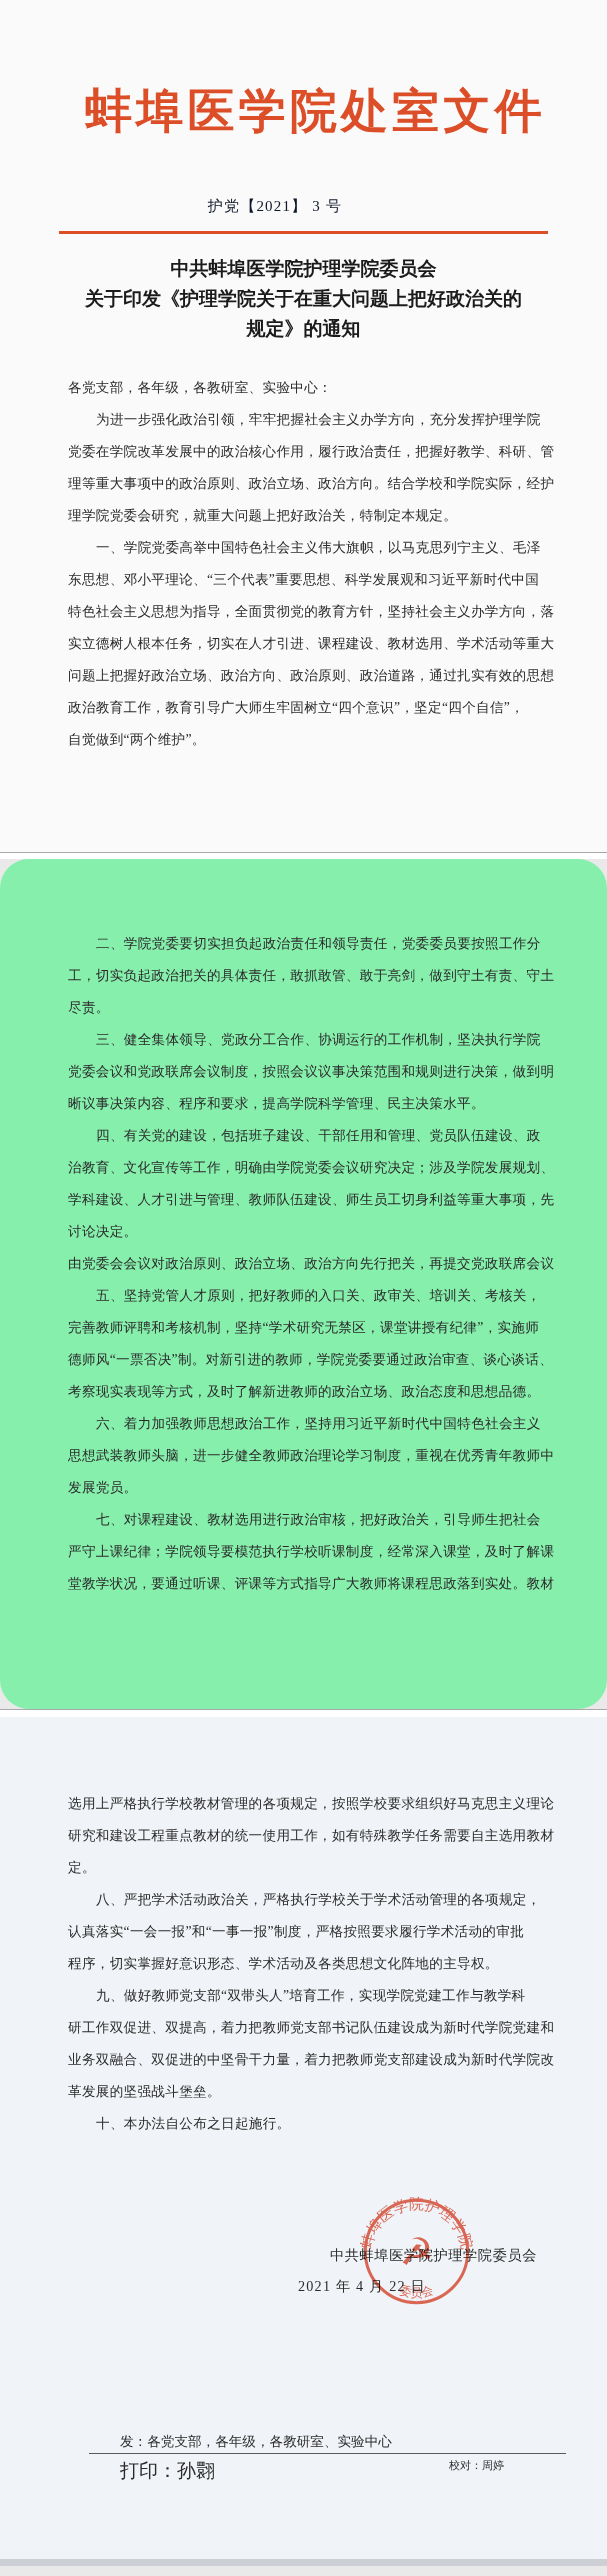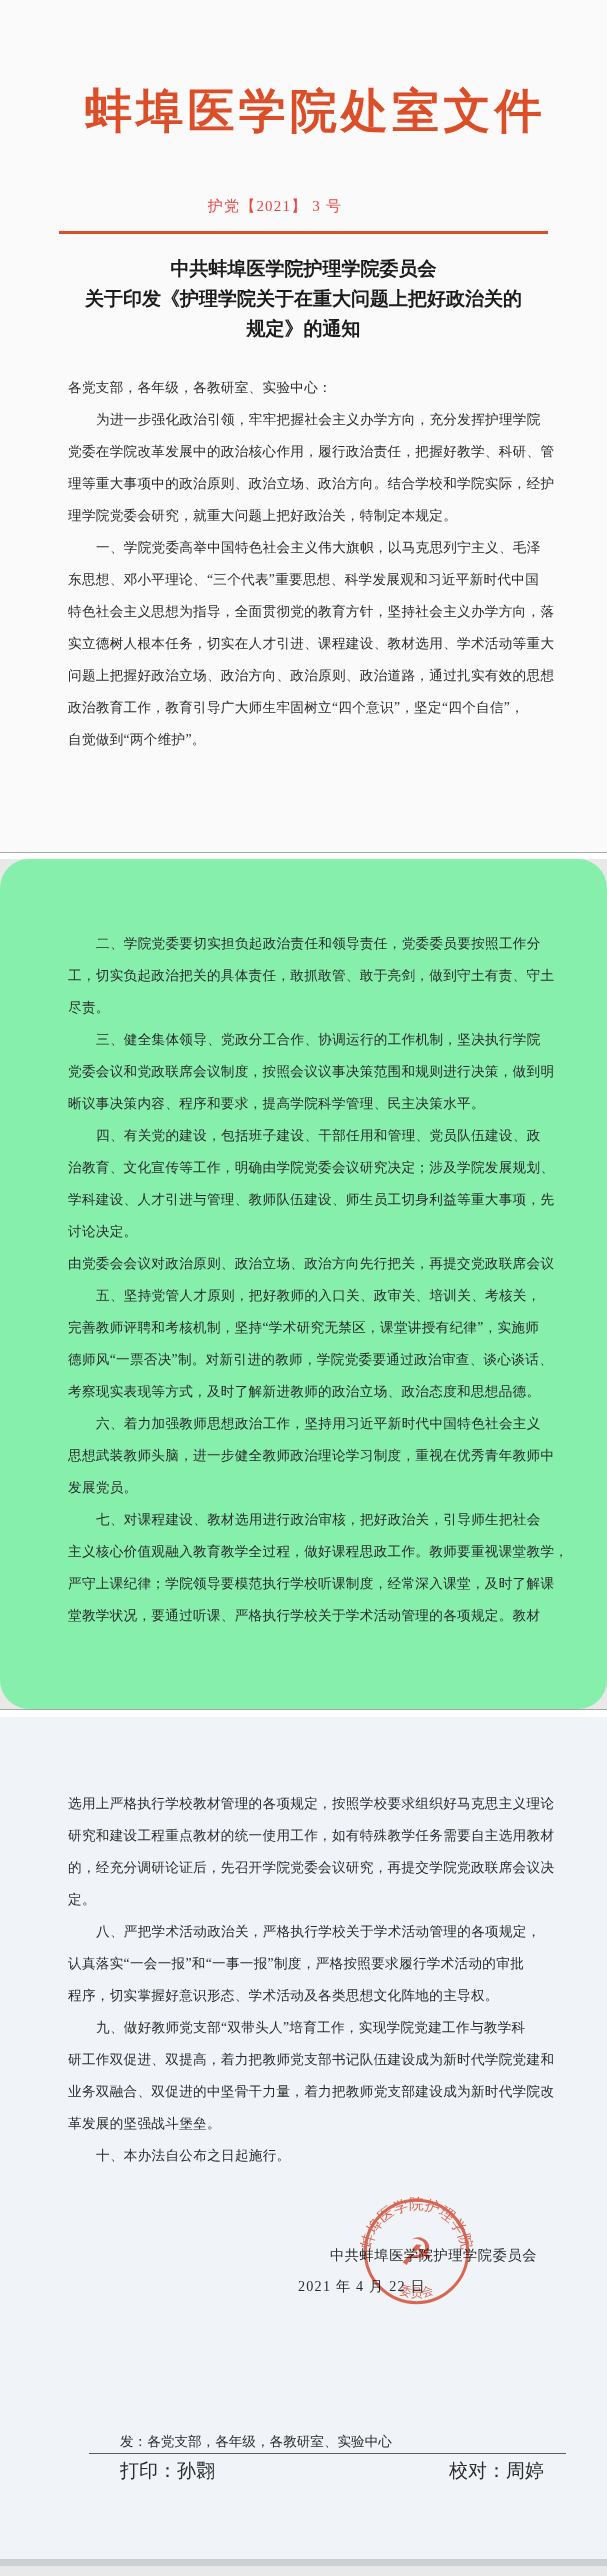--- a/index.html
+++ b/index.html
@@ -10,21 +10,21 @@
   .page-2{height:850px;background:#86efac;border-radius:29px;}
   .page-3{height:849px;background:#f0f3f7;}
   .page-gap{background:#ffffff;border-top:0.6px solid #a8a8a8;}
   .gap-1{height:6px;}
   .gap-2{height:7.1px;}
 
   .banner{position:absolute;top:83px;left:12px;width:607px;text-align:center;
           font-size:47px;font-weight:bold;letter-spacing:4.2px;line-height:1.2;
           font-family:"Liberation Serif","DejaVu Serif",serif;white-space:nowrap;}
   .doc-number{position:absolute;top:197px;left:0;width:550px;text-align:center;
-          font-size:15px;color:#ef4444;letter-spacing:1.2px;}
+          font-size:15px;color:#0f172a;letter-spacing:1.2px;}
   .red-rule{position:absolute;top:231px;left:59px;width:489px;height:3px;}
 
   .doc-title{position:absolute;top:254px;left:0;width:607px;text-align:center;
           font-family:"Liberation Sans","DejaVu Sans",sans-serif;
           font-weight:bold;font-size:19px;color:#1b1b1b;}
   .doc-title .t-line{height:30px;line-height:30px;white-space:nowrap;}
 
   .lines{position:absolute;left:68px;width:481px;}
   .p1-lines{top:372px;}
   .p2-lines{top:69px;}
@@ -34,21 +34,21 @@
   .body-line.indent{padding-left:28px;}
 
   .sig-org{position:absolute;top:529px;left:330px;font-size:14.2px;letter-spacing:0.6px;white-space:nowrap;}
   .sig-date{position:absolute;top:560px;left:298px;font-size:14.2px;letter-spacing:1.2px;white-space:nowrap;}
   .seal{position:absolute;top:478px;left:360px;width:113px;height:113px;
         opacity:0.82;mix-blend-mode:multiply;}
 
   .footer-dist{position:absolute;top:716px;left:120px;font-size:13.6px;white-space:nowrap;}
   .footer-rule{position:absolute;top:736px;left:89px;width:477px;height:1.2px;background:#5a5a5a;}
   .footer-print{position:absolute;top:741px;left:120px;font-size:19px;white-space:nowrap;}
-  .footer-proof{position:absolute;top:741px;left:449px;font-size:19px;white-space:nowrap;}
+  .footer-proof{position:absolute;top:741px;left:449px;font-size:11px;white-space:nowrap;}
   .scan-edge{position:absolute;bottom:0;left:0;width:607px;height:7.1px;background:#ccd0d5;}
 </style>
 </head>
 <body>
 
 <div class="doc">
 
   <div class="page page-1">
     <div class="banner" style="color: rgb(220, 78, 39);">蚌埠医学院处室文件</div>
     <div class="doc-number">护党【2021】 3 号</div>
@@ -90,33 +90,31 @@
         <div class="body-line">讨论决定。</div>
         <div class="body-line">由党委会会议对政治原则、政治立场、政治方向先行把关，再提交党政联席会议</div>
         <div class="body-line indent">五、坚持党管人才原则，把好教师的入口关、政审关、培训关、考核关，</div>
         <div class="body-line">完善教师评聘和考核机制，坚持“学术研究无禁区，课堂讲授有纪律”，实施师</div>
         <div class="body-line">德师风“一票否决”制。对新引进的教师，学院党委要通过政治审查、谈心谈话、</div>
         <div class="body-line">考察现实表现等方式，及时了解新进教师的政治立场、政治态度和思想品德。</div>
         <div class="body-line indent">六、着力加强教师思想政治工作，坚持用习近平新时代中国特色社会主义</div>
         <div class="body-line">思想武装教师头脑，进一步健全教师政治理论学习制度，重视在优秀青年教师中</div>
         <div class="body-line">发展党员。</div>
         <div class="body-line indent">七、对课程建设、教材选用进行政治审核，把好政治关，引导师生把社会</div>
-        <div class="body-line">主义核心价值观融入教育教学全过程，做好课程思政工作。教师要重视课堂教学，</div>
         <div class="body-line">严守上课纪律；学院领导要模范执行学校听课制度，经常深入课堂，及时了解课</div>
-        <div class="body-line">堂教学状况，要通过听课、严格执行学校关于学术活动管理的各项规定。教材</div>
+        <div class="body-line">堂教学状况，要通过听课、评课等方式指导广大教师将课程思政落到实处。教材</div>
       </div>
   </div>
 
   <div class="page-gap gap-2"></div>
 
   <div class="page page-3">
     <div class="lines p3-lines">
         <div class="body-line">选用上严格执行学校教材管理的各项规定，按照学校要求组织好马克思主义理论</div>
         <div class="body-line">研究和建设工程重点教材的统一使用工作，如有特殊教学任务需要自主选用教材</div>
-        <div class="body-line">的，经充分调研论证后，先召开学院党委会议研究，再提交学院党政联席会议决</div>
         <div class="body-line">定。</div>
         <div class="body-line indent">八、严把学术活动政治关，严格执行学校关于学术活动管理的各项规定，</div>
         <div class="body-line">认真落实“一会一报”和“一事一报”制度，严格按照要求履行学术活动的审批</div>
         <div class="body-line">程序，切实掌握好意识形态、学术活动及各类思想文化阵地的主导权。</div>
         <div class="body-line indent">九、做好教师党支部“双带头人”培育工作，实现学院党建工作与教学科</div>
         <div class="body-line">研工作双促进、双提高，着力把教师党支部书记队伍建设成为新时代学院党建和</div>
         <div class="body-line">业务双融合、双促进的中坚骨干力量，着力把教师党支部建设成为新时代学院改</div>
         <div class="body-line">革发展的坚强战斗堡垒。</div>
         <div class="body-line indent">十、本办法自公布之日起施行。</div>
       </div>

